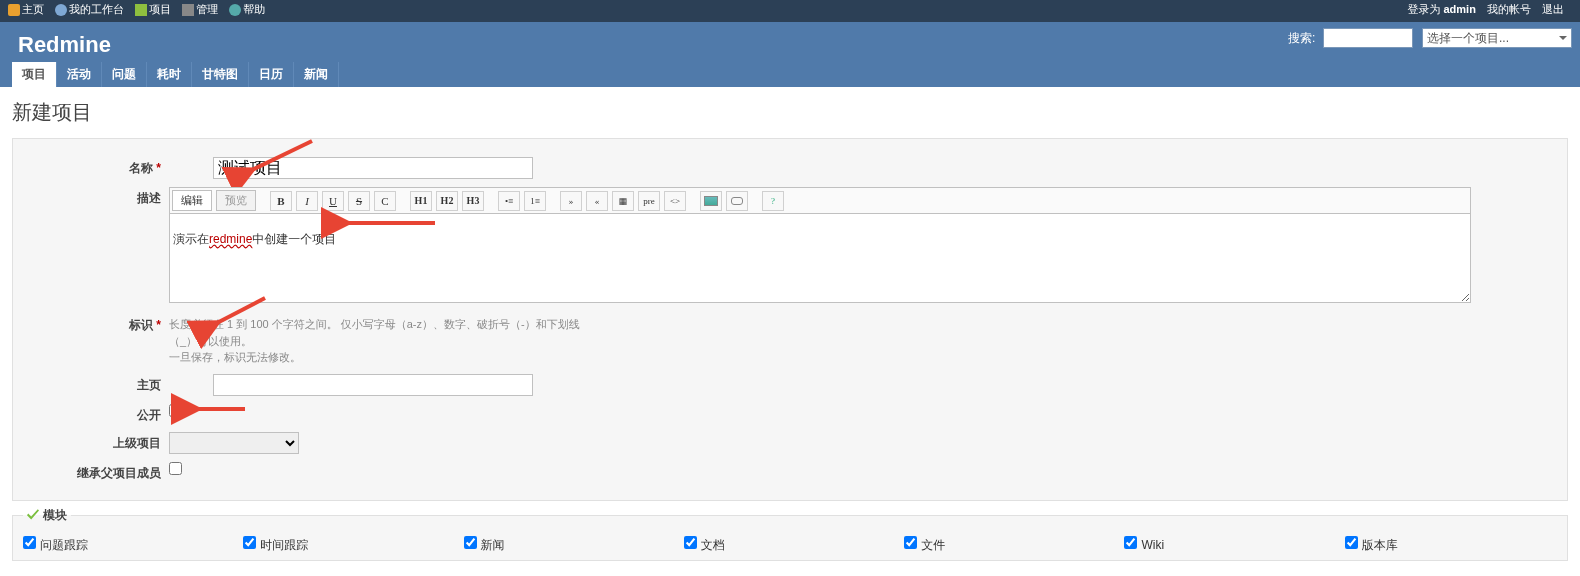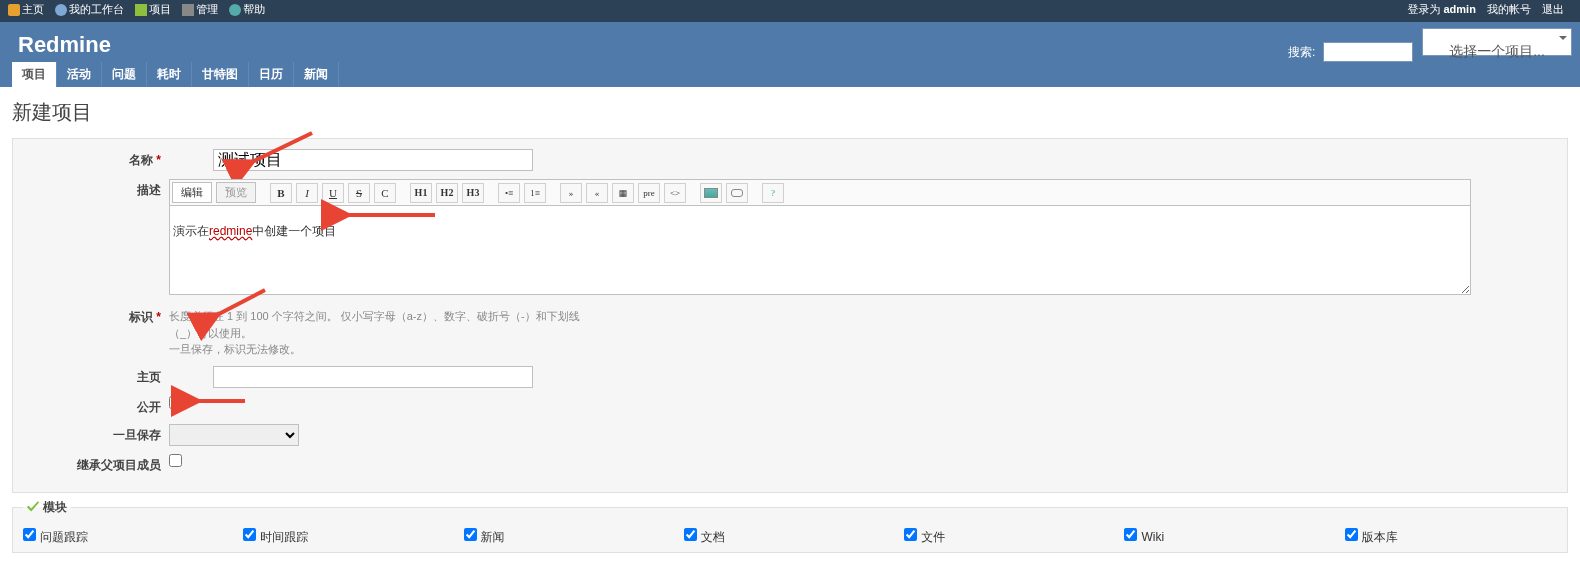--- a/index.html
+++ b/index.html
@@ -16,34 +16,34 @@
   .icon-proj { background: #8fbf3f; }
   .icon-admin { background: #888; }
   .icon-help { background: #5aa; border-radius: 50%; }
   
   
   #header { background: #507aaa; color: #fff; min-height: 50px; position: relative; padding: 4px 8px 0 8px; }
   #header h1 { font-size: 22px; font-weight: bold; font-family: "Trebuchet MS", sans-serif; padding: 6px 10px 4px; }
   #quick-search { position: absolute; top: 6px; right: 8px; font-size: 12px; color: #fff; }
   #quick-search label { margin-right: 4px; }
   #quick-search input[type=text] { width: 90px; height: 20px; border: 1px solid #7a97b8; background: #fff; padding: 1px 3px; font-size: 11px; }
-  #project-jump { display: inline-block; width: 150px; height: 20px; background: #fff; border: 1px solid #7a97b8; color: #555; font-size: 14px; line-height: 18px; padding: 13px 4px; position: relative; margin-left: 6px; text-align: center; }
+  #project-jump { display: inline-block; width: 150px; height: 20px; background: #fff; border: 1px solid #7a97b8; color: #555; font-size: 12px; line-height: 18px; padding: 0 4px; position: relative; margin-left: 6px; }
   #project-jump::after { content: ""; position: absolute; right: 4px; top: 7px; border: 4px solid transparent; border-top-color: #666; }
   
   
   #main-menu { background: #507aaa; padding: 0 4px; }
   #main-menu ul { list-style: none; display: flex; }
   #main-menu li a { display: block; color: #fff; text-decoration: none; padding: 4px 10px; border-right: 1px solid #6089b8; font-weight: bold; font-size: 12px; }
   #main-menu li:first-child a { background: #fff; color: #555; }
   
   
   #content { padding: 8px 12px; }
   #content h2 { font-family: "Trebuchet MS", sans-serif; font-size: 20px; color: #444; margin: 4px 0 12px; font-weight: normal; }
   
-  .box { background: #f6f6f6; border: 1px solid #e0e0e0; padding: 10px 6px 10px; margin-bottom: 6px; position: relative; }
+  .box { background: #f6f6f6; border: 1px solid #e0e0e0; padding: 18px 6px 10px; margin-bottom: 6px; position: relative; }
   
   .form-row { display: flex; align-items: flex-start; margin-bottom: 8px; position: relative; }
   .form-label { width: 150px; text-align: right; padding-right: 8px; padding-top: 3px; font-weight: bold; color: #444; }
   .form-label .req { color: #bb0000; }
   .form-field { flex: 0 0 auto; }
   .form-field input[type=text] { width: 320px; height: 22px; border: 1px solid #c0c0c0; padding: 1px 4px; font-size: 16px; margin-left: 44px; }
   .form-field.wide { flex: 1; padding-right: 90px; }
   .form-field textarea { width: 100%; border: 1px solid #c0c0c0; font-size: 12px; padding: 2px 4px; font-family: inherit; resize: both; }
   .form-field select { width: 130px; height: 22px; border: 1px solid #c0c0c0; }
   .help-text { color: #888; font-size: 11px; margin-top: 2px; width: 420px; line-height: 1.5; }
@@ -251,21 +251,21 @@
                   <path d="M8,0 L0,4 L8,8 Z" fill="#e74433"></path>
                 </marker>
               </defs>
               <line x1="56" y1="10" x2="6" y2="10" stroke="#e74433" stroke-width="4" marker-end="url(#ah4)"></line>
             </svg>
         </div>
       </div>
     </div>
 
     <div class="form-row">
-      <div class="form-label">一旦保存</div>
+      <div class="form-label">上级项目</div>
       <div class="form-field">
         <select><option></option></select>
       </div>
     </div>
 
     <div class="form-row">
       <div class="form-label">继承父项目成员</div>
       <div class="form-field">
         <input type="checkbox" style="">
       </div>

